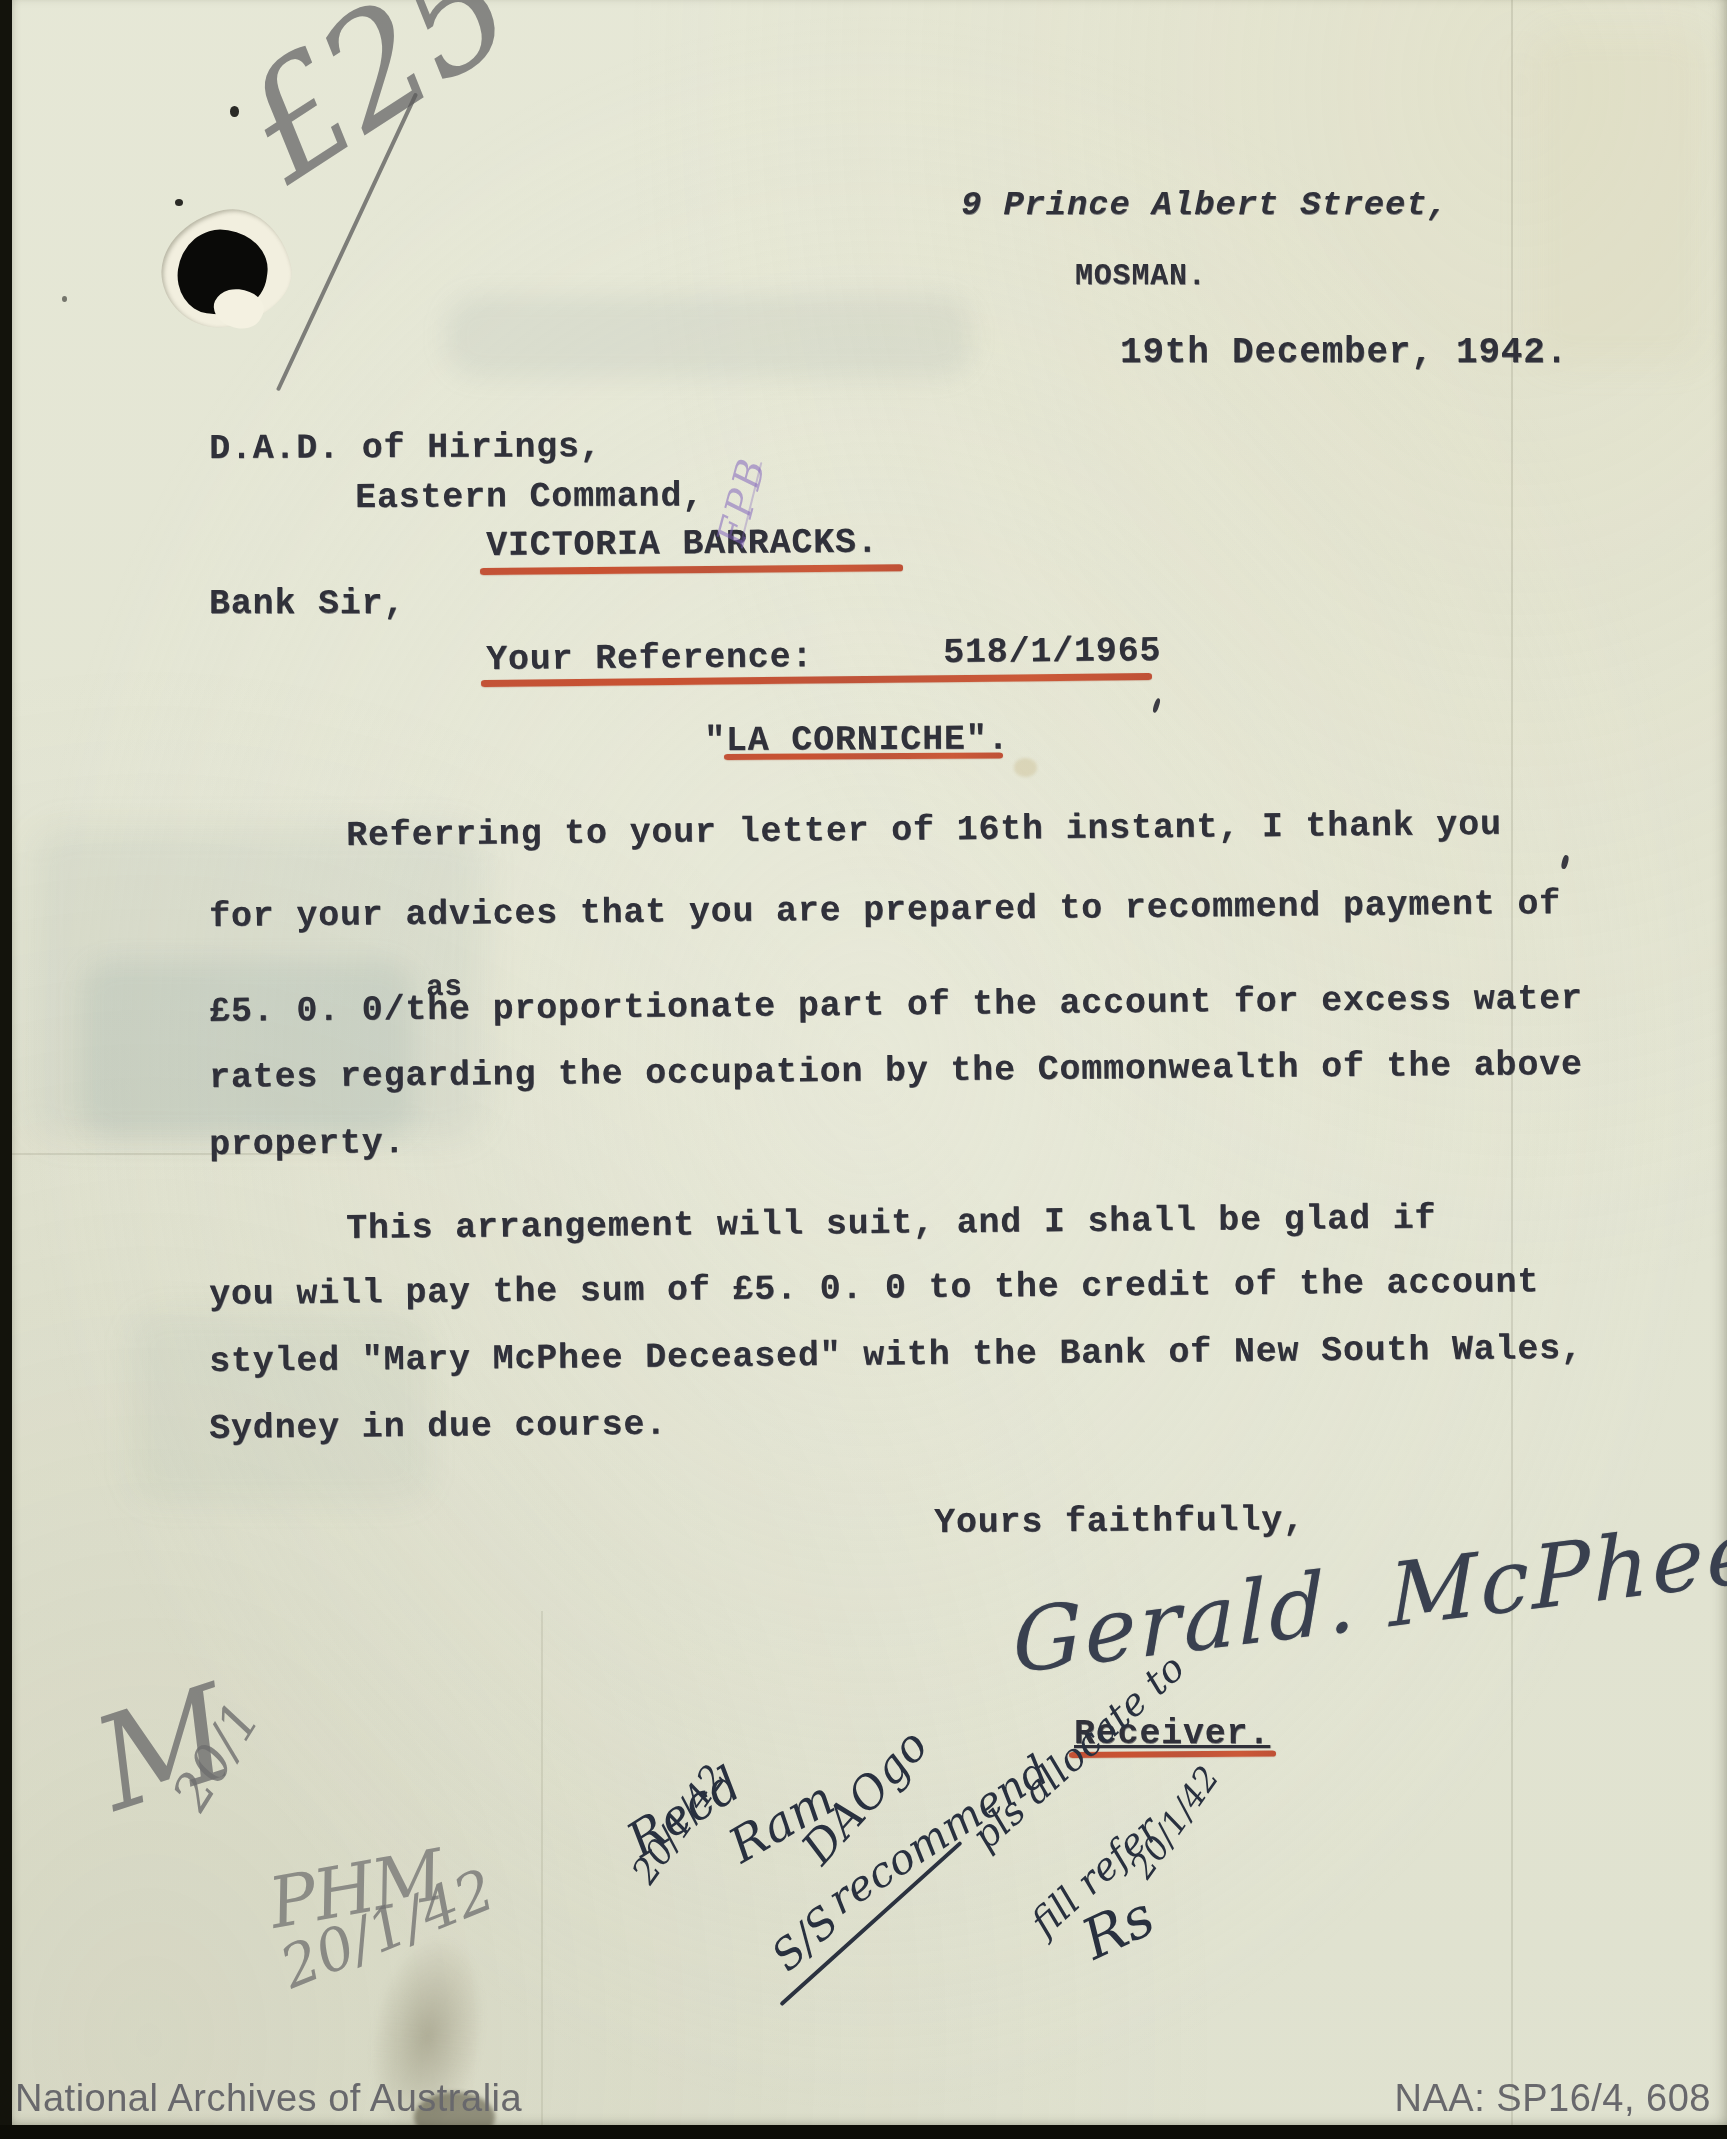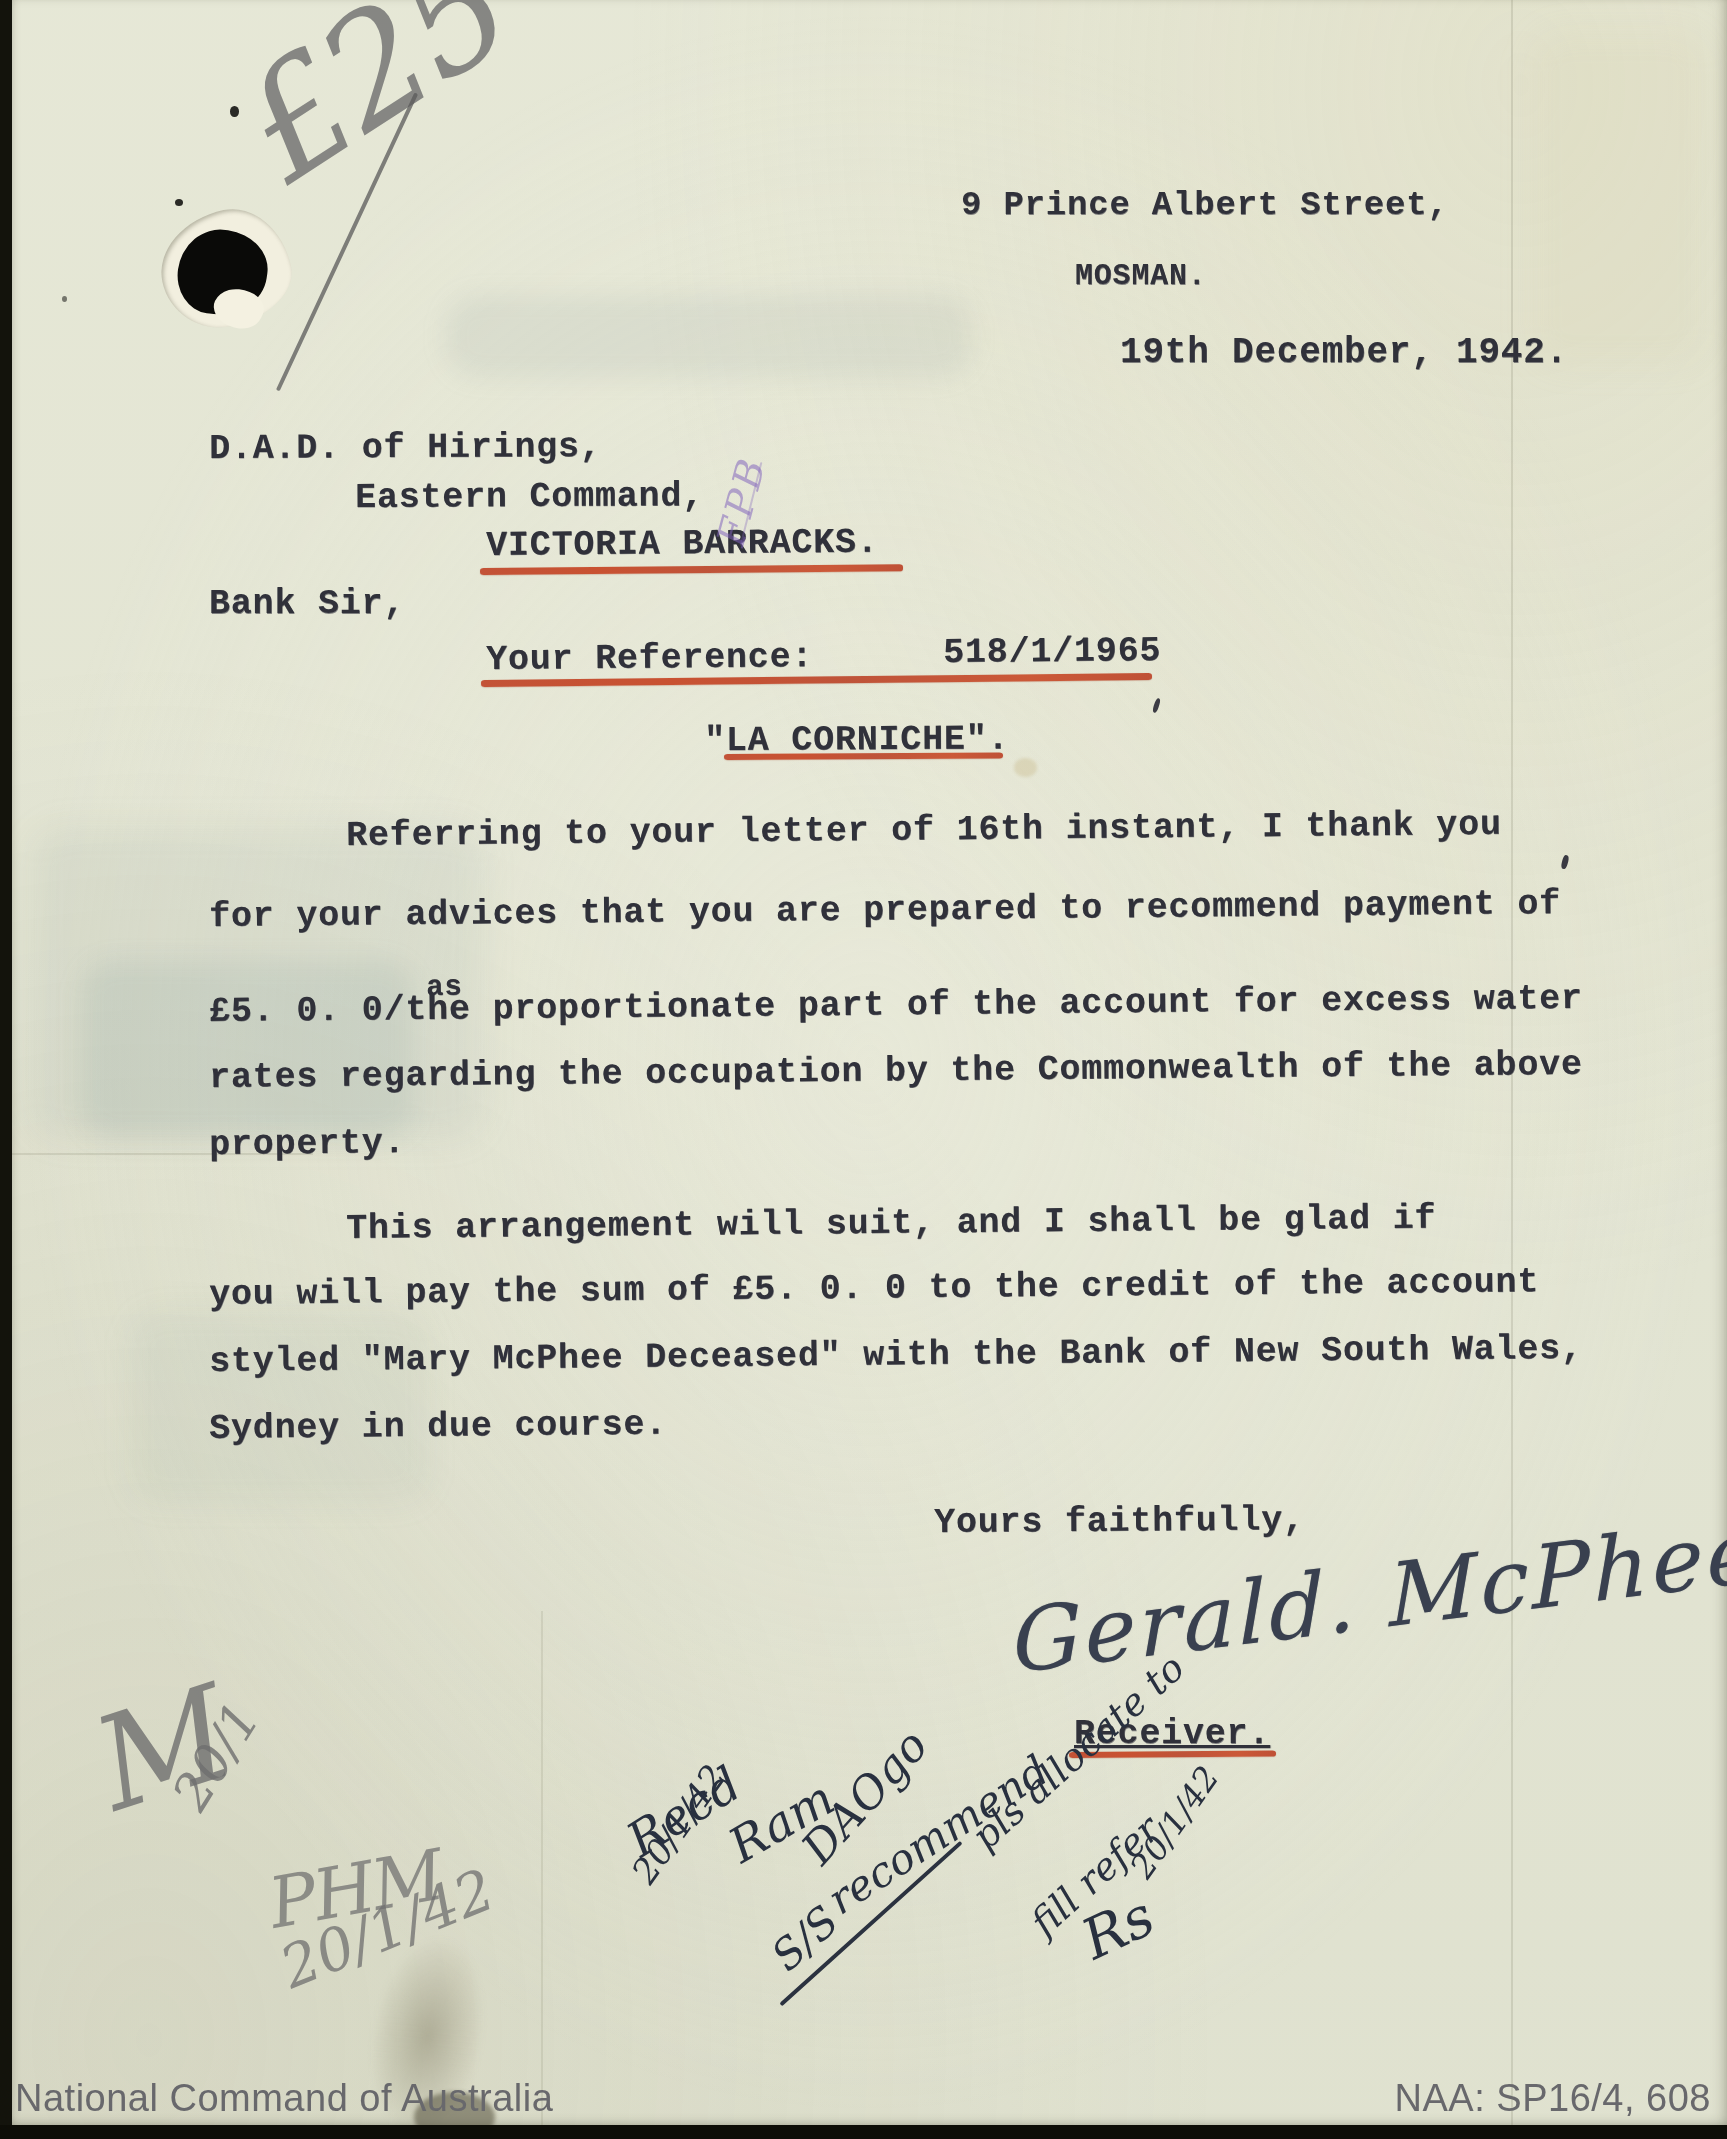--- a/index.html
+++ b/index.html
@@ -67,21 +67,21 @@
   <div style="position:absolute;left:161px;top:211px;width:129px;height:115px;background:#f2efdf;border-radius:58% 42% 55% 45% / 50% 60% 40% 50%;transform:rotate(-12deg);box-shadow:inset 1.6px 2.1px 4.3px rgba(90,90,70,.4);"></div>
   <div style="position:absolute;left:178px;top:230px;width:89px;height:85px;background:#0a0a08;border-radius:48% 52% 60% 40% / 55% 45% 52% 48%;transform:rotate(8deg);"></div>
   <div style="position:absolute;left:214px;top:289px;width:49px;height:39px;background:#f4f1e1;border-radius:60% 40% 55% 45%;transform:rotate(24deg);"></div>
   <div class="speck" style="left:230px;top:106px;width:8.6px;height:10.7px;"></div>
   <div class="speck" style="left:175px;top:199px;width:8px;height:7px;"></div>
   <div class="speck" style="left:62px;top:296px;width:5.4px;height:6.4px;opacity:.6;"></div>
 
   <div class="hand pencil" style="left:212px;top:69px;font-size:150px;letter-spacing:-3.2px;transform:rotate(-33deg);">£25</div>
   <div class="stroke" style="left:345px;top:78px;width:4.3px;height:328px;background:#5a5a5a;opacity:.75;transform:rotate(25deg);"></div>
 
-  <div class="tw" style="left:961px;top:188px;font-size:34px;">9 Prince Albert Street,</div>
+  <div class="tw" style="left:961px;top:188px;font-size:34px;font-style:italic;">9 Prince Albert Street,</div>
   <div class="tw" style="left:1075px;top:261px;font-size:30px;">MOSMAN.</div>
   <div class="tw" style="left:1120px;top:335px;font-size:36px;">19th December, 1942.</div>
 
   <div class="tw" style="left:209px;top:432px;transform:rotate(-0.3deg);">D.A.D. of Hirings,</div>
   <div class="tw" style="left:355px;top:481px;transform:rotate(-0.3deg);">Eastern Command,</div>
   <div class="tw" style="left:486px;top:529px;transform:rotate(-0.5deg);">VICTORIA BARRACKS.</div>
   <div class="redline" style="left:480px;top:568px;width:423px;transform:rotate(-0.5deg);"></div>
 
   <div class="hand purple" style="left:708px;top:539px;font-size:39px;letter-spacing:2.7px;transform:rotate(-75deg);">FPB</div>
   <div class="stroke" style="left:750px;top:461px;width:2.1px;height:86px;background:rgba(126,96,188,.32);transform:rotate(14deg);"></div>
@@ -126,16 +126,16 @@
   <div class="hand" style="left:762px;top:1944px;font-size:42px;transform:rotate(-42deg);">S/S</div>
   <div class="hand" style="left:819px;top:1883px;font-size:42px;transform:rotate(-33deg);">recommend</div>
   <div class="stroke" style="left:869px;top:1802px;width:3.8px;height:243px;background:#2b3240;transform:rotate(48deg);"></div>
   <div class="hand" style="left:963px;top:1826px;font-size:38px;transform:rotate(-42deg);">pls allocate to</div>
   <div class="hand" style="left:1022px;top:1912px;font-size:38px;transform:rotate(-42deg);">fill refer</div>
   <div class="hand" style="left:1072px;top:1913px;font-size:56px;transform:rotate(-25deg);">Rs</div>
   <div class="hand" style="left:1122px;top:1863px;font-size:33px;transform:rotate(-55deg);">20/1/42</div>
 
   <div class="edge-left"></div>
   <div class="edge-bottom"></div>
-  <div class="footer-label" style="left:15px;top:2077px;">National Command of Australia</div>
+  <div class="footer-label" style="left:15px;top:2077px;">National Archives of Australia</div>
   <div class="footer-label" style="right:16px;top:2077px;">NAA: SP16/4, 608</div>
 </div>
 
 
 </body></html>

